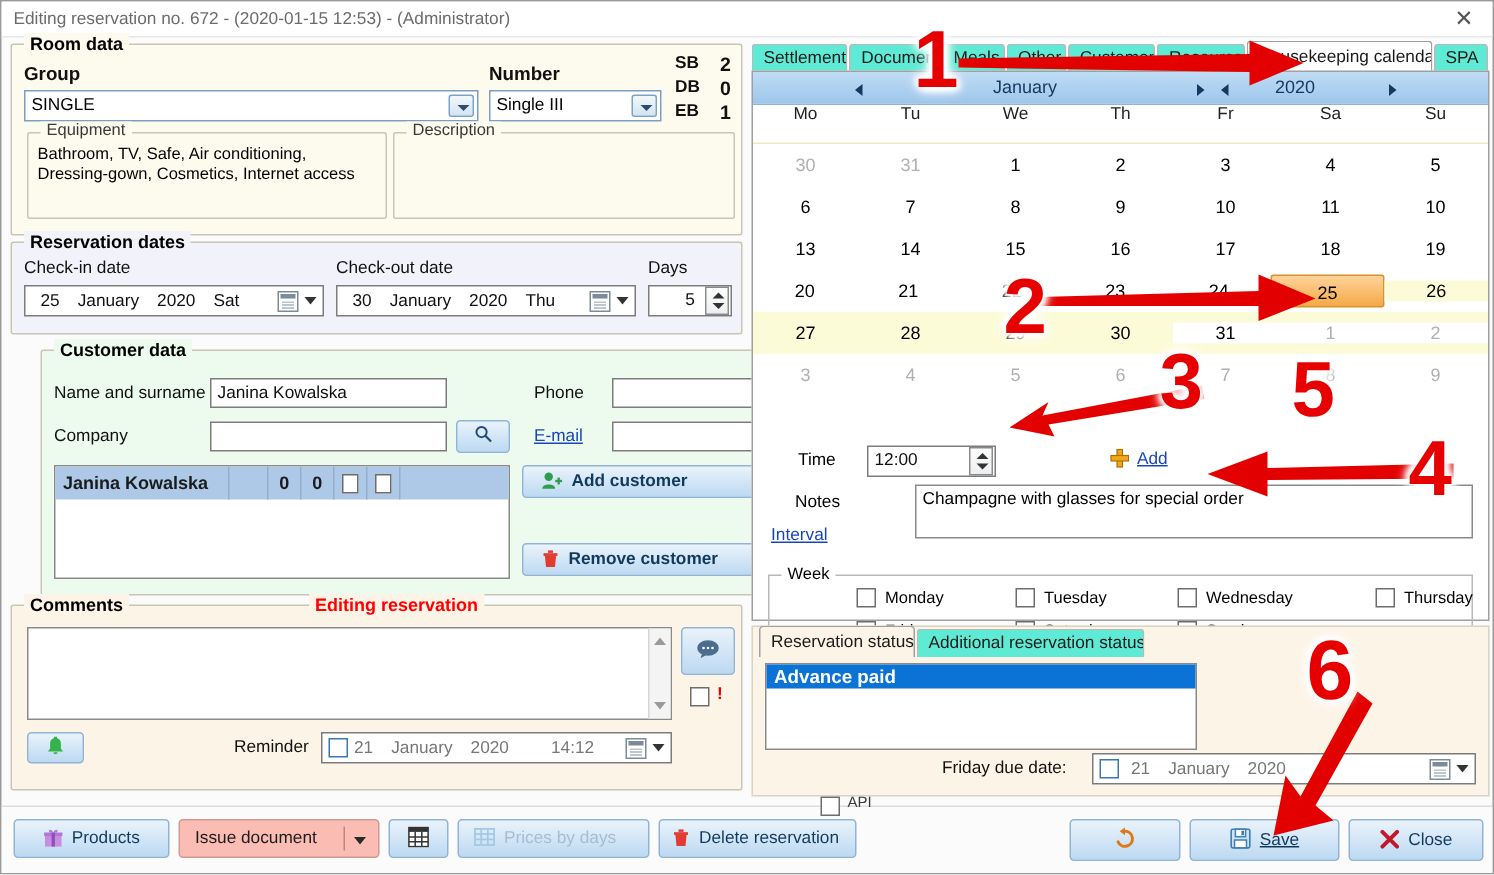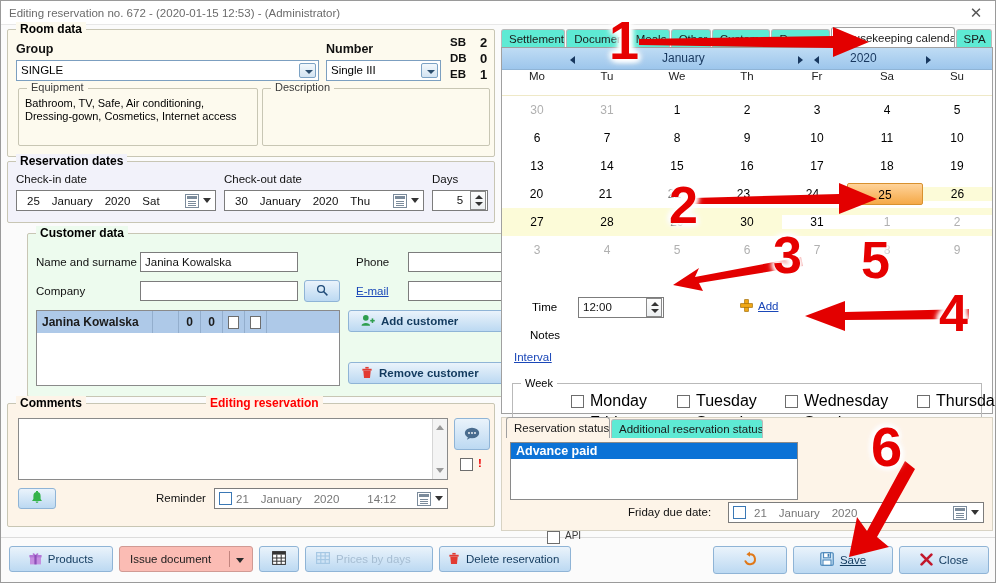--- a/index.html
+++ b/index.html
@@ -275,21 +275,21 @@
   .link { color: #1a47b8; text-decoration: underline; cursor: pointer; }
 
   .weekbox {
     position: absolute; left: 10px; top: 335px; width: 470px; height: 56px;
     border: 1px solid #b9b9b9;
   }
   .weekbox .legend {
     position: absolute; top: -7px; left: 8px; background: #fff; padding: 0 4px;
     font-size: 11px;
   }
-  .wk { position: absolute; font-size: 16px; display: flex; align-items: center; padding-left: 44px; }
+  .wk { position: absolute; font-size: 11px; display: flex; align-items: center; padding-left: 44px; }
   .wk .chk-sq { margin-right: 6px; }
 
   
   .statuspnl {
     position: absolute; left: 0; top: 390px; width: 492px; height: 114px;
     background: #fdf4e8; border: 1px solid #d8d3c4;
   }
   .statuslist {
     position: absolute; left: 8px; top: 24px; width: 288px; height: 58px;
     background: #fff; border: 1px solid #8a8a8a;
@@ -611,20 +611,23 @@
 
       <span style="position:absolute; left:238px; top:251px;">
         <svg width="13" height="13" viewBox="0 0 12 12">
             <rect x="4.3" y="0.6" width="3.4" height="10.8" fill="#f0a818" stroke="#a87208" stroke-width="0.7"></rect>
             <rect x="0.6" y="4.3" width="10.8" height="3.4" fill="#f0a818" stroke="#a87208" stroke-width="0.7"></rect>
           </svg>
       </span>
       <div class="frmrow link" style="left:256px; top:252px;">Add</div>
 
       <div class="frmrow" style="left:28px; top:281px;">Notes</div>
+      <div class="tarea" style="left:108px; top:275px; width:372px; height:36px;">
+        <div style="position:absolute; left:4px; top:3px; font-size:11.5px; white-space:nowrap;">Champagne with glasses for special order</div>
+      </div>
 
       <div class="frmrow link" style="left:12px; top:303px;">Interval</div>
 
       <div class="weekbox">
         <span class="legend">Week</span>
         <div class="wk" style="left:14px; top:8px;">
             <span class="chk-sq grey"></span>
             <span>Monday</span>
           </div>
         <div class="wk" style="left:120px; top:8px;">

